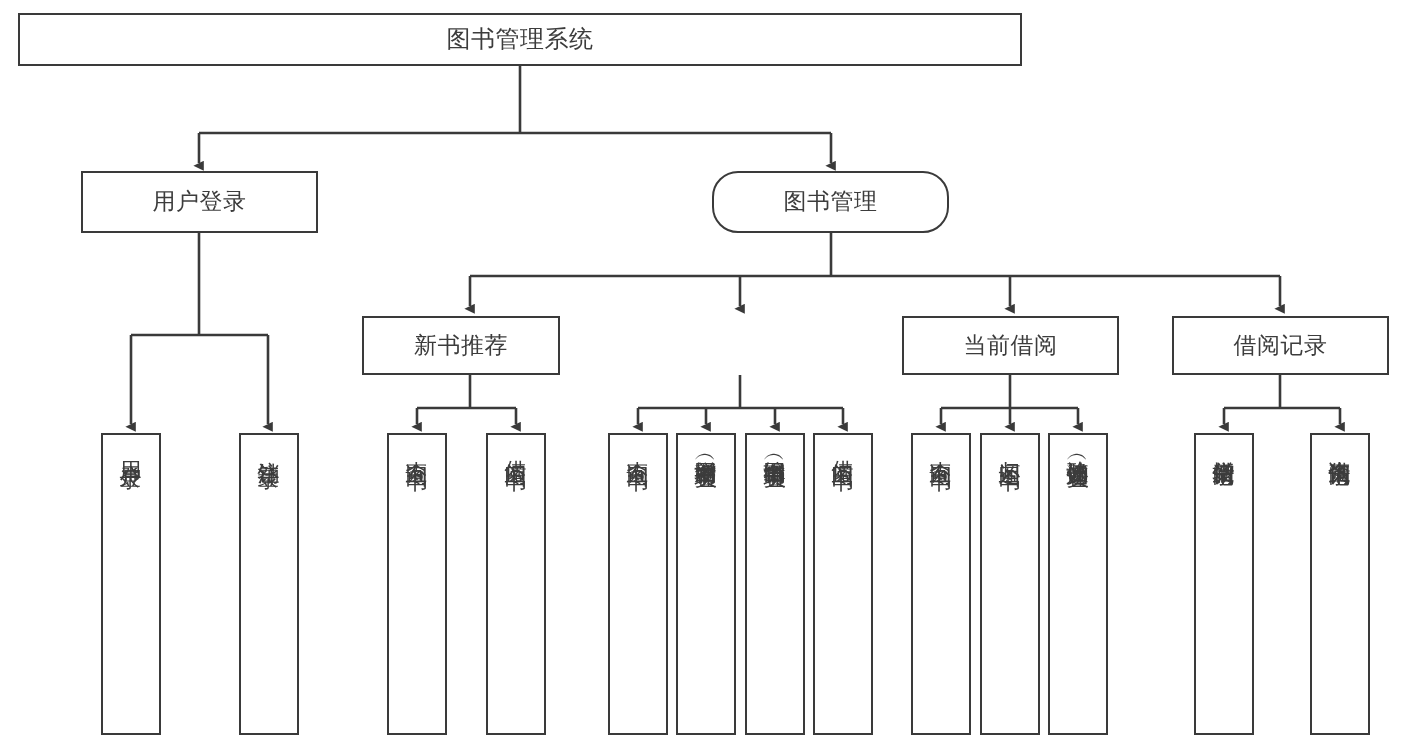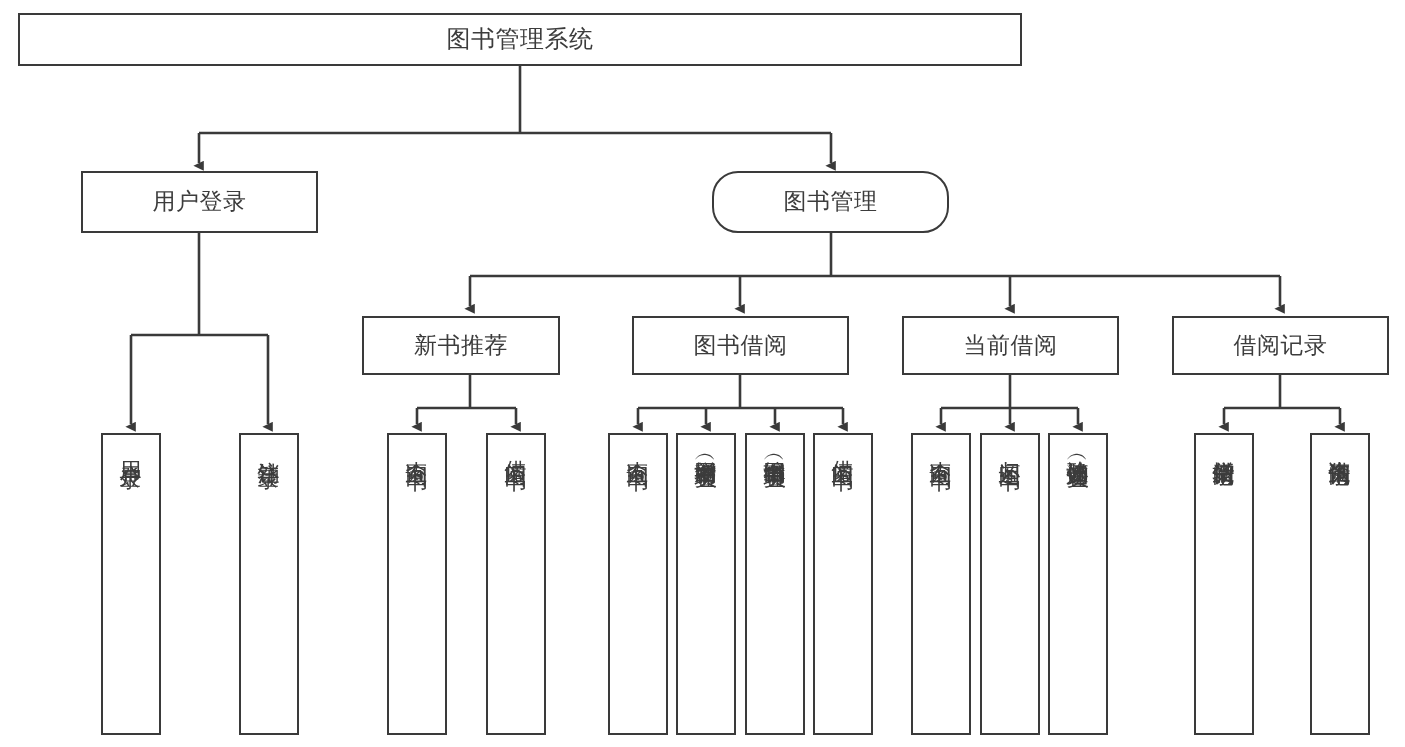--- a/index.html
+++ b/index.html
@@ -139,23 +139,20 @@
   <div class="node h-text" style="left:81px; top:171px; width:237px; height:62px;">
     <span class="label">用户登录</span>
   </div>
   <div class="node h-text" style="left:712px; top:171px; width:237px; height:62px;border-radius:26px;">
     <span class="label">图书管理</span>
   </div>
 
   <div class="node h-text" style="left:362px; top:316px; width:198px; height:59px;">
     <span class="label">新书推荐</span>
   </div>
-  <div class="node h-text" style="left:632px; top:316px; width:217px; height:59px;">
-    <span class="label">图书借阅</span>
-  </div>
   <div class="node h-text" style="left:1172px; top:316px; width:217px; height:59px;">
     <span class="label">借阅记录</span>
   </div>
   <div class="node h-text" style="left:902px; top:316px; width:217px; height:59px;">
     <span class="label">当前借阅</span>
   </div>
 
   <div class="node v-text" style="left:101px; top:433px; width:60px; height:302px;">
     <span class="label">用户登录</span>
   </div>

